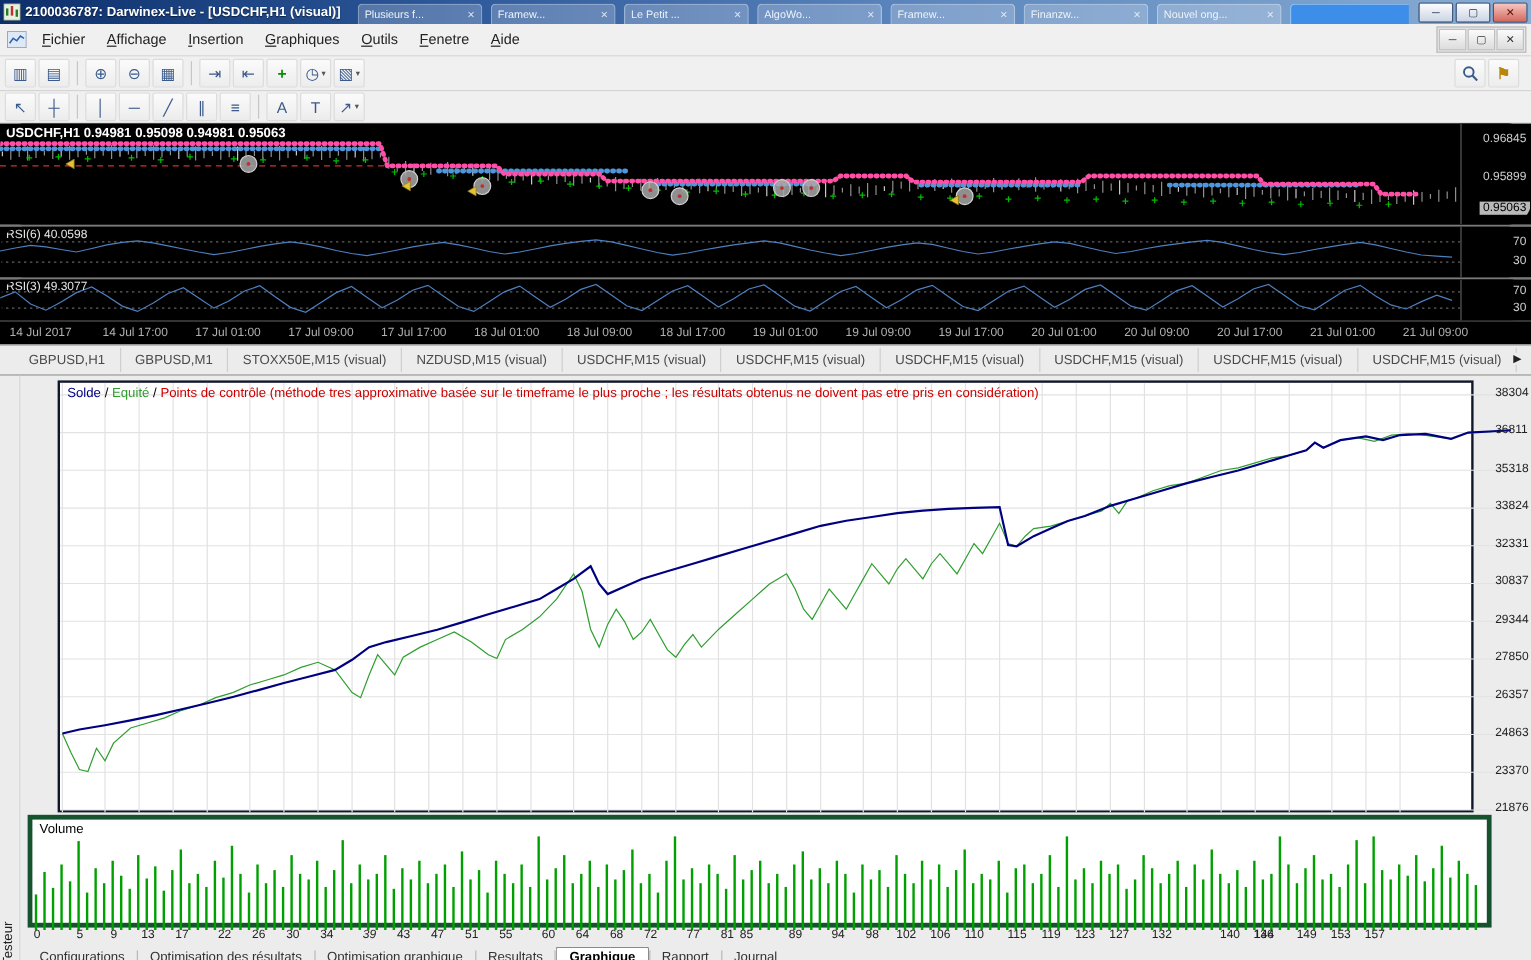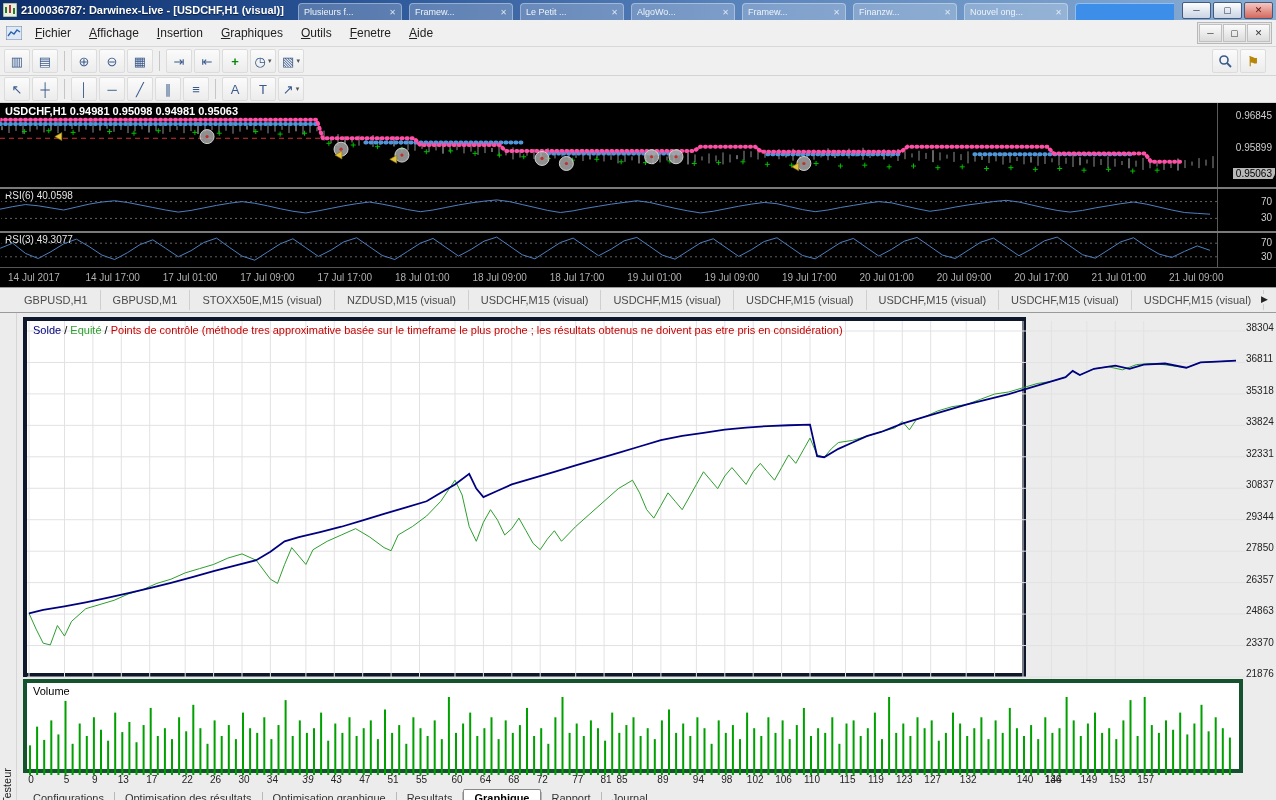--- a/index.html
+++ b/index.html
@@ -73,22 +73,22 @@
   #chart-tabs-list{display:flex;flex:1;overflow:hidden;}
   .ctab{padding:4px 12px;border-right:1px solid #cfcfcf;white-space:nowrap;}
   .ct-arrow{position:absolute;right:5px;top:6px;font-size:9px;color:#222;background:#ececec;padding:0 3px;}
 
   
   .tester{flex:1;display:flex;background:#ececec;border-top:1px solid #9a9a9a;position:relative;}
   .side{width:16px;flex:0 0 16px;position:relative;border-right:1px solid #d6d6d6;}
   .side span{position:absolute;bottom:3px;left:1px;font-size:11px;color:#222;
     writing-mode:vertical-rl;transform:rotate(180deg);}
   .tmain{width:1226px;flex:0 0 1226px;padding:4px 0 0 6px;box-sizing:border-box;}
-  .tchart{position:relative;width:1003px;height:360px;background:#fff;border:4px solid #0f172a;
-    box-sizing:border-box;}
+  .tchart{position:relative;width:1180px;height:360px;background:#fff;border:2px solid #0f172a;
+    box-sizing:border-box;margin-left:25px;}
   .tchart svg,.vol svg{position:absolute;left:0;top:0;}
   .legend{position:absolute;left:6px;top:3px;font-size:11px;z-index:2;white-space:nowrap;}
   .lg-solde{color:#000080;}
   .lg-eq{color:#2e9e2e;}
   .lg-red{color:#cc0000;}
   .lg-sep{color:#000;}
   .vol{position:relative;width:1220px;height:94px;background:#fff;border:4px solid #14532d;
     box-sizing:border-box;margin-top:2px;}
   .vol-label{position:absolute;left:6px;top:2px;font-size:11px;color:#000;z-index:2;}
   .xaxis{position:relative;height:14px;width:1220px;font-size:10px;color:#222;}

